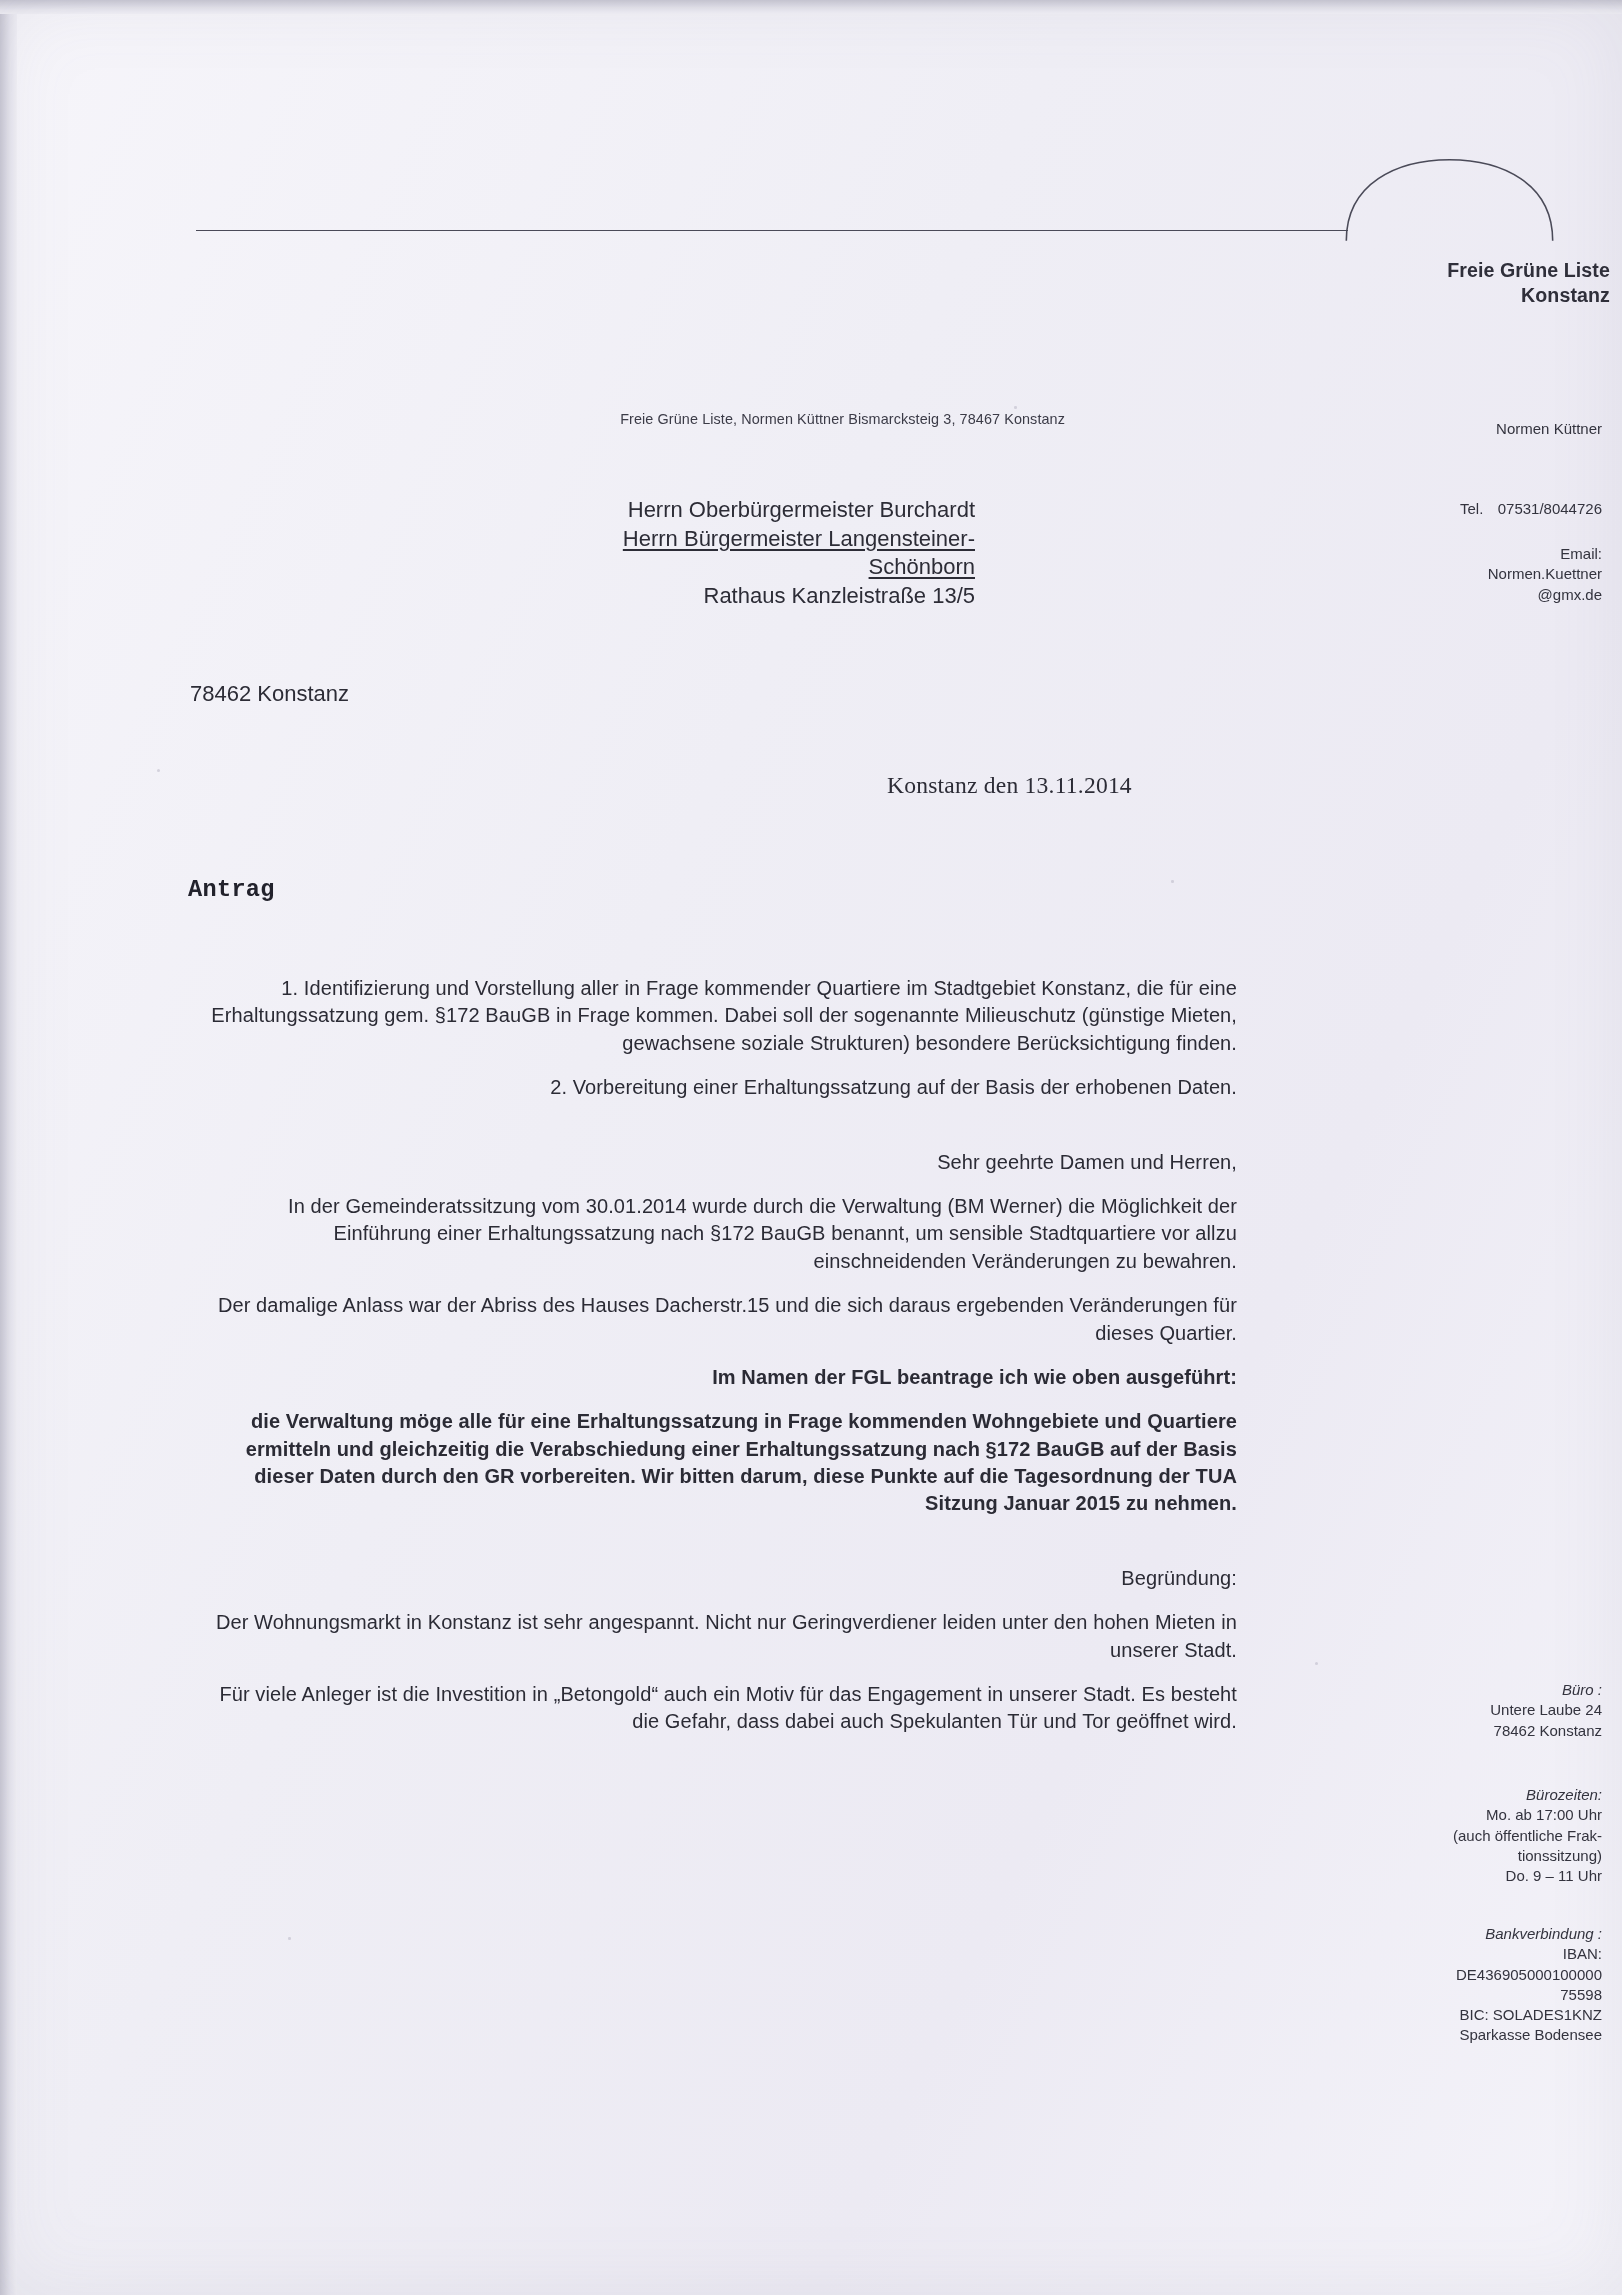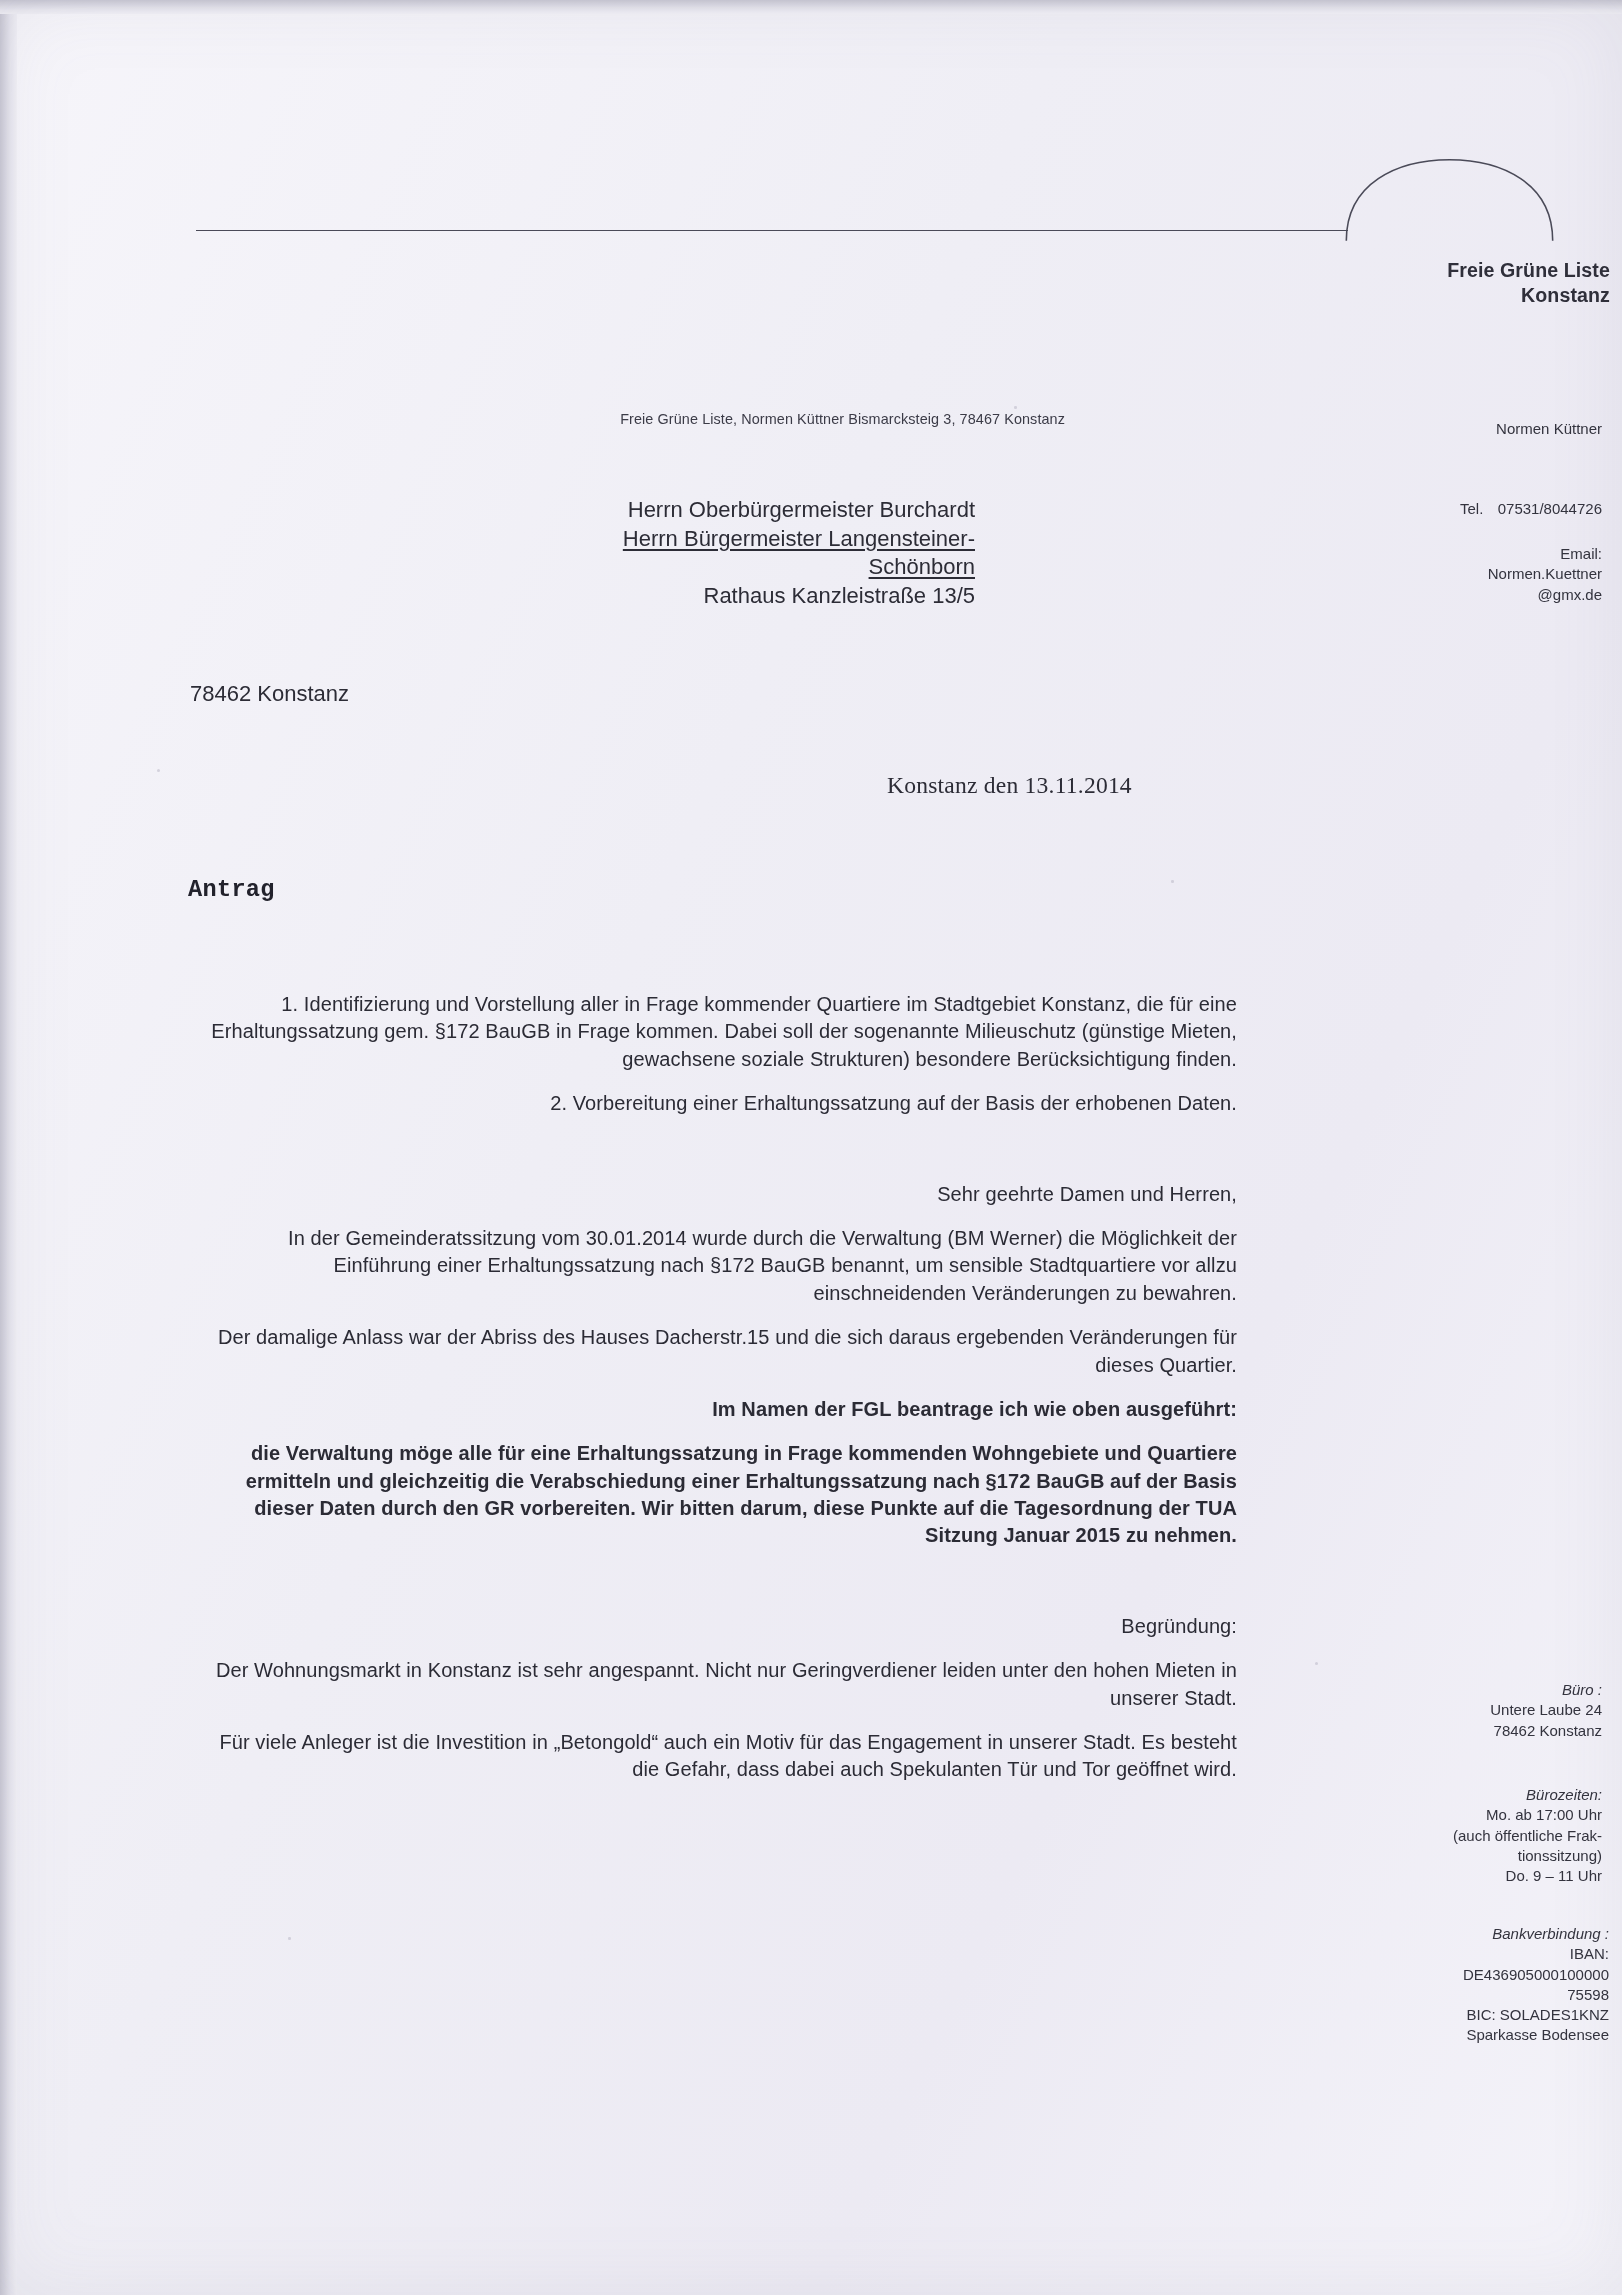--- a/index.html
+++ b/index.html
@@ -133,21 +133,21 @@
   .body-col {
     position: absolute;
     left: 190px;
     top: 975px;
     width: 1047px;
   }
   .p {
     font-size: 20px;
     line-height: 1.37;
     color: #2b2b35;
-    margin: 16px 0 17px 0;
+    margin: 0 0 17px 0;
     letter-spacing: 0.1px;
   }
   .p.bold {
     font-weight: bold;
   }
   .gap-lg { height: 30px; }
 
   
   .side {
     position: absolute;
@@ -156,21 +156,21 @@
     font-size: 15px;
     line-height: 1.35;
     color: #33333e;
   }
   .side-name { top: 419px; }
   .side-tel  { top: 499px; }
   .side-mail { top: 544px; }
   .side-label { font-style: italic; }
   .side-buero { top: 1680px; }
   .side-zeiten { top: 1785px; }
-  .side-bank { top: 1924px; margin-left: 7px; }
+  .side-bank { top: 1924px; }
   .spacer-tel { display: inline-block; width: 14.4px; }
 
   
   .speck {
     position: absolute;
     background: #b9b8c6;
     border-radius: 50%;
     opacity: .55;
     z-index: 4;
   }

